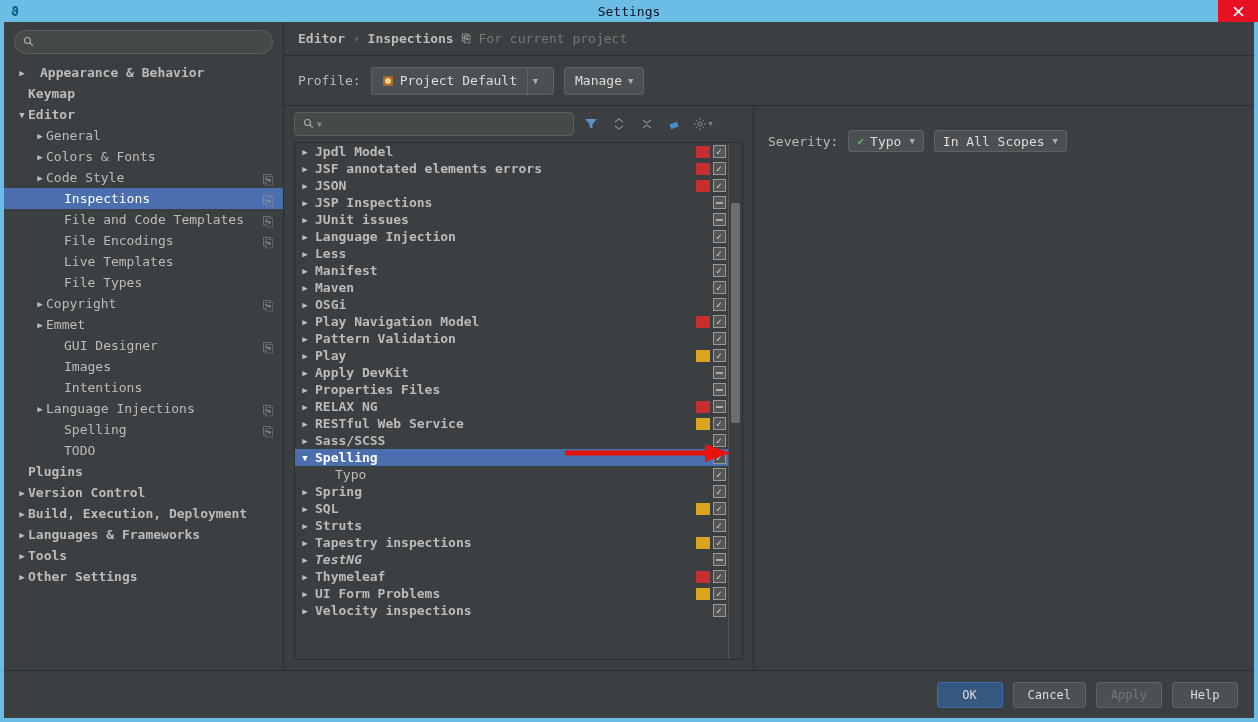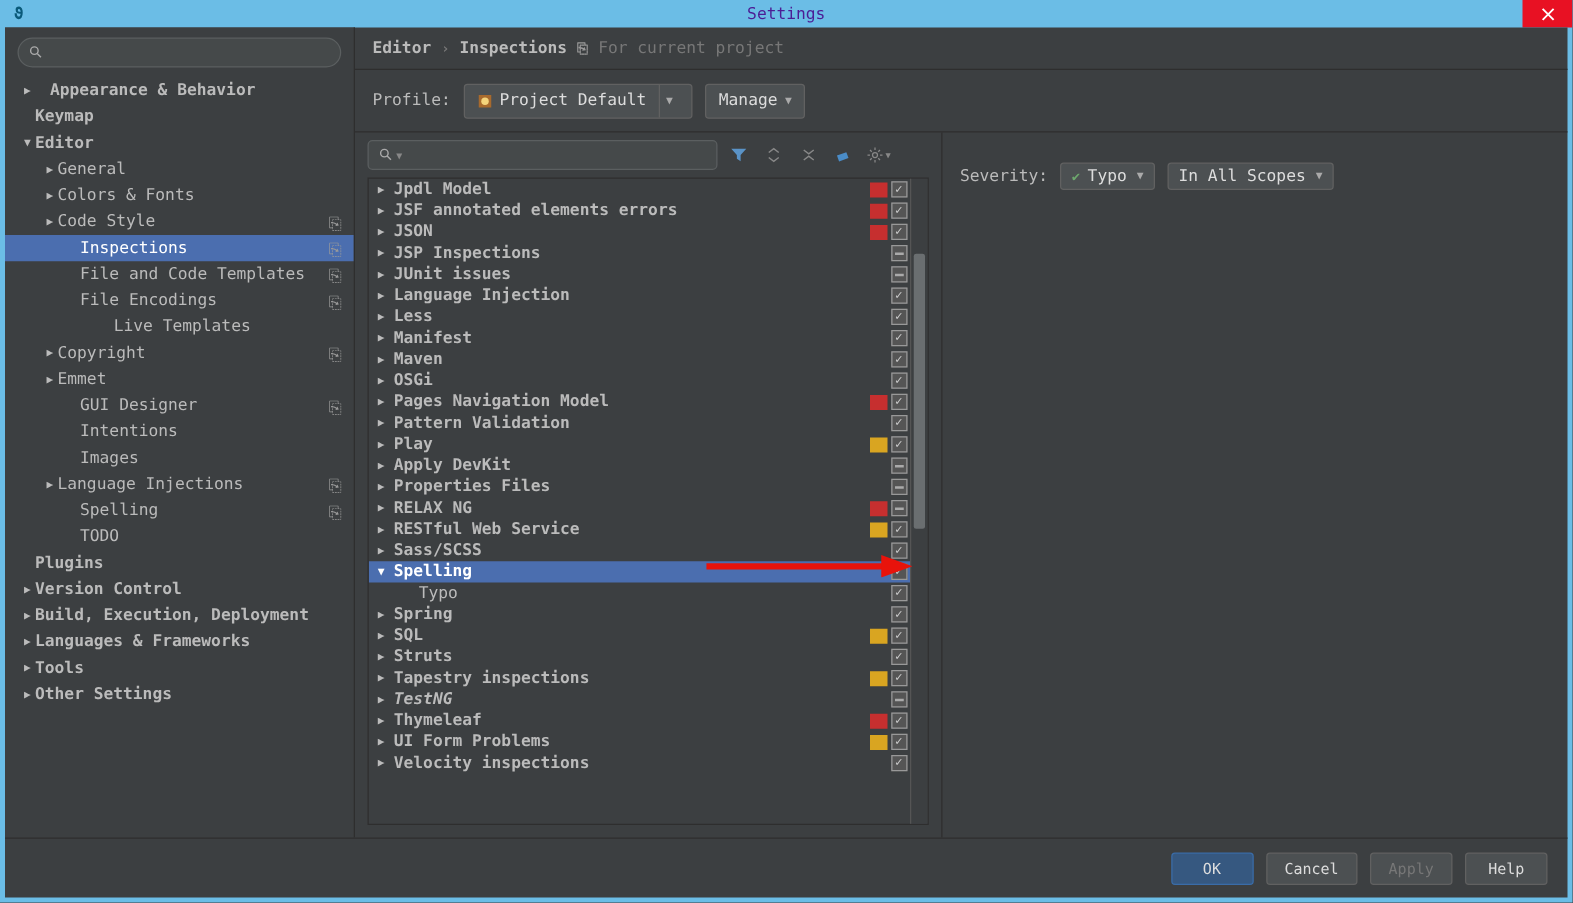--- a/index.html
+++ b/index.html
@@ -1,21 +1,21 @@
 <!DOCTYPE html>
 <html><head>
 <meta charset="utf-8">
 <style>
 * { box-sizing: border-box; margin: 0; padding: 0; }
 html, body { width: 1258px; height: 722px; font-family: "Segoe UI", Consolas, monospace; font-size: 13px; overflow: hidden; }
 body { background: #6bbde6; }
 
 .titlebar { height: 22px; background: #6bbde6; display: flex; align-items: center; position: relative; }
 .titlebar .app-icon { position: absolute; left: 6px; top: 2px; width: 18px; height: 18px; display:flex; align-items:center; justify-content:center; color:#0a5a7a; font-weight:bold; font-family: monospace; }
-.titlebar .title { margin: 0 auto; color: #4c1d95; font-size: 13px; }
+.titlebar .title { margin: 0 auto; color: #0f172a; font-size: 13px; }
 .titlebar .close { position: absolute; right: 0; top: 0; width: 40px; height: 22px; background: #e81123; color: #fff; display: flex; align-items: center; justify-content: center; cursor: pointer; }
 
 .window-body { position: absolute; left: 4px; top: 22px; right: 4px; bottom: 4px; background: #3c3f41; display: flex; flex-direction: column; }
 .content { flex: 1; display: flex; min-height: 0; }
 
 .sidebar { width: 280px; background: #3c3f41; border-right: 1px solid #2e2e2e; display: flex; flex-direction: column; }
 .search-box { margin: 8px 10px; height: 24px; background: #45494a; border: 1px solid #5b5f60; border-radius: 12px; display: flex; align-items: center; padding: 0 8px; }
 .search-box svg { width: 12px; height: 12px; fill: #aaa; }
 .search-box input { background: transparent; border: none; outline: none; color: #bbb; margin-left: 6px; flex: 1; font-family: inherit; font-size: 12px; }
 
@@ -139,45 +139,49 @@
           <div class="nav-row" style="padding-left: 48px;">
             <span class="arrow"></span>
             <span class="label" style="">File and Code Templates</span>
             <span class="badge">⎘</span>
           </div>
           <div class="nav-row" style="padding-left: 48px;">
             <span class="arrow"></span>
             <span class="label" style="">File Encodings</span>
             <span class="badge">⎘</span>
           </div>
-          <div class="nav-row" style="padding-left: 75px;">
+          <div class="nav-row" style="padding-left: 48px;">
             <span class="arrow"></span>
             <span class="label" style="">Live Templates</span>
           </div>
+          <div class="nav-row" style="padding-left: 48px;">
+            <span class="arrow"></span>
+            <span class="label" style="">File Types</span>
+          </div>
           <div class="nav-row" style="padding-left: 30px;">
             <span class="arrow">▶</span>
             <span class="label" style="">Copyright</span>
             <span class="badge">⎘</span>
           </div>
           <div class="nav-row" style="padding-left: 30px;">
             <span class="arrow">▶</span>
             <span class="label" style="">Emmet</span>
           </div>
           <div class="nav-row" style="padding-left: 48px;">
             <span class="arrow"></span>
             <span class="label" style="">GUI Designer</span>
             <span class="badge">⎘</span>
           </div>
           <div class="nav-row" style="padding-left: 48px;">
             <span class="arrow"></span>
+            <span class="label" style="">Images</span>
+          </div>
+          <div class="nav-row" style="padding-left: 48px;">
+            <span class="arrow"></span>
             <span class="label" style="">Intentions</span>
-          </div>
-          <div class="nav-row" style="padding-left: 48px;">
-            <span class="arrow"></span>
-            <span class="label" style="">Images</span>
           </div>
           <div class="nav-row" style="padding-left: 30px;">
             <span class="arrow">▶</span>
             <span class="label" style="">Language Injections</span>
             <span class="badge">⎘</span>
           </div>
           <div class="nav-row" style="padding-left: 48px;">
             <span class="arrow"></span>
             <span class="label" style="">Spelling</span>
             <span class="badge">⎘</span>
@@ -348,21 +352,21 @@
                 </div>
                 <div class="tree-row">
                   <span class="arrow" style="margin-left: 4px;">▶</span>
                   <span class="tlabel" style="font-weight: bold;">OSGi</span>
                   <span class="check">
                     <span class="check-box checked"></span>
                   </span>
                 </div>
                 <div class="tree-row">
                   <span class="arrow" style="margin-left: 4px;">▶</span>
-                  <span class="tlabel" style="font-weight: bold;">Pages Navigation Model</span>
+                  <span class="tlabel" style="font-weight: bold;">Play Navigation Model</span>
                   <span class="marker red"></span>
                   <span class="check">
                     <span class="check-box checked"></span>
                   </span>
                 </div>
                 <div class="tree-row">
                   <span class="arrow" style="margin-left: 4px;">▶</span>
                   <span class="tlabel" style="font-weight: bold;">Pattern Validation</span>
                   <span class="check">
                     <span class="check-box checked"></span>

